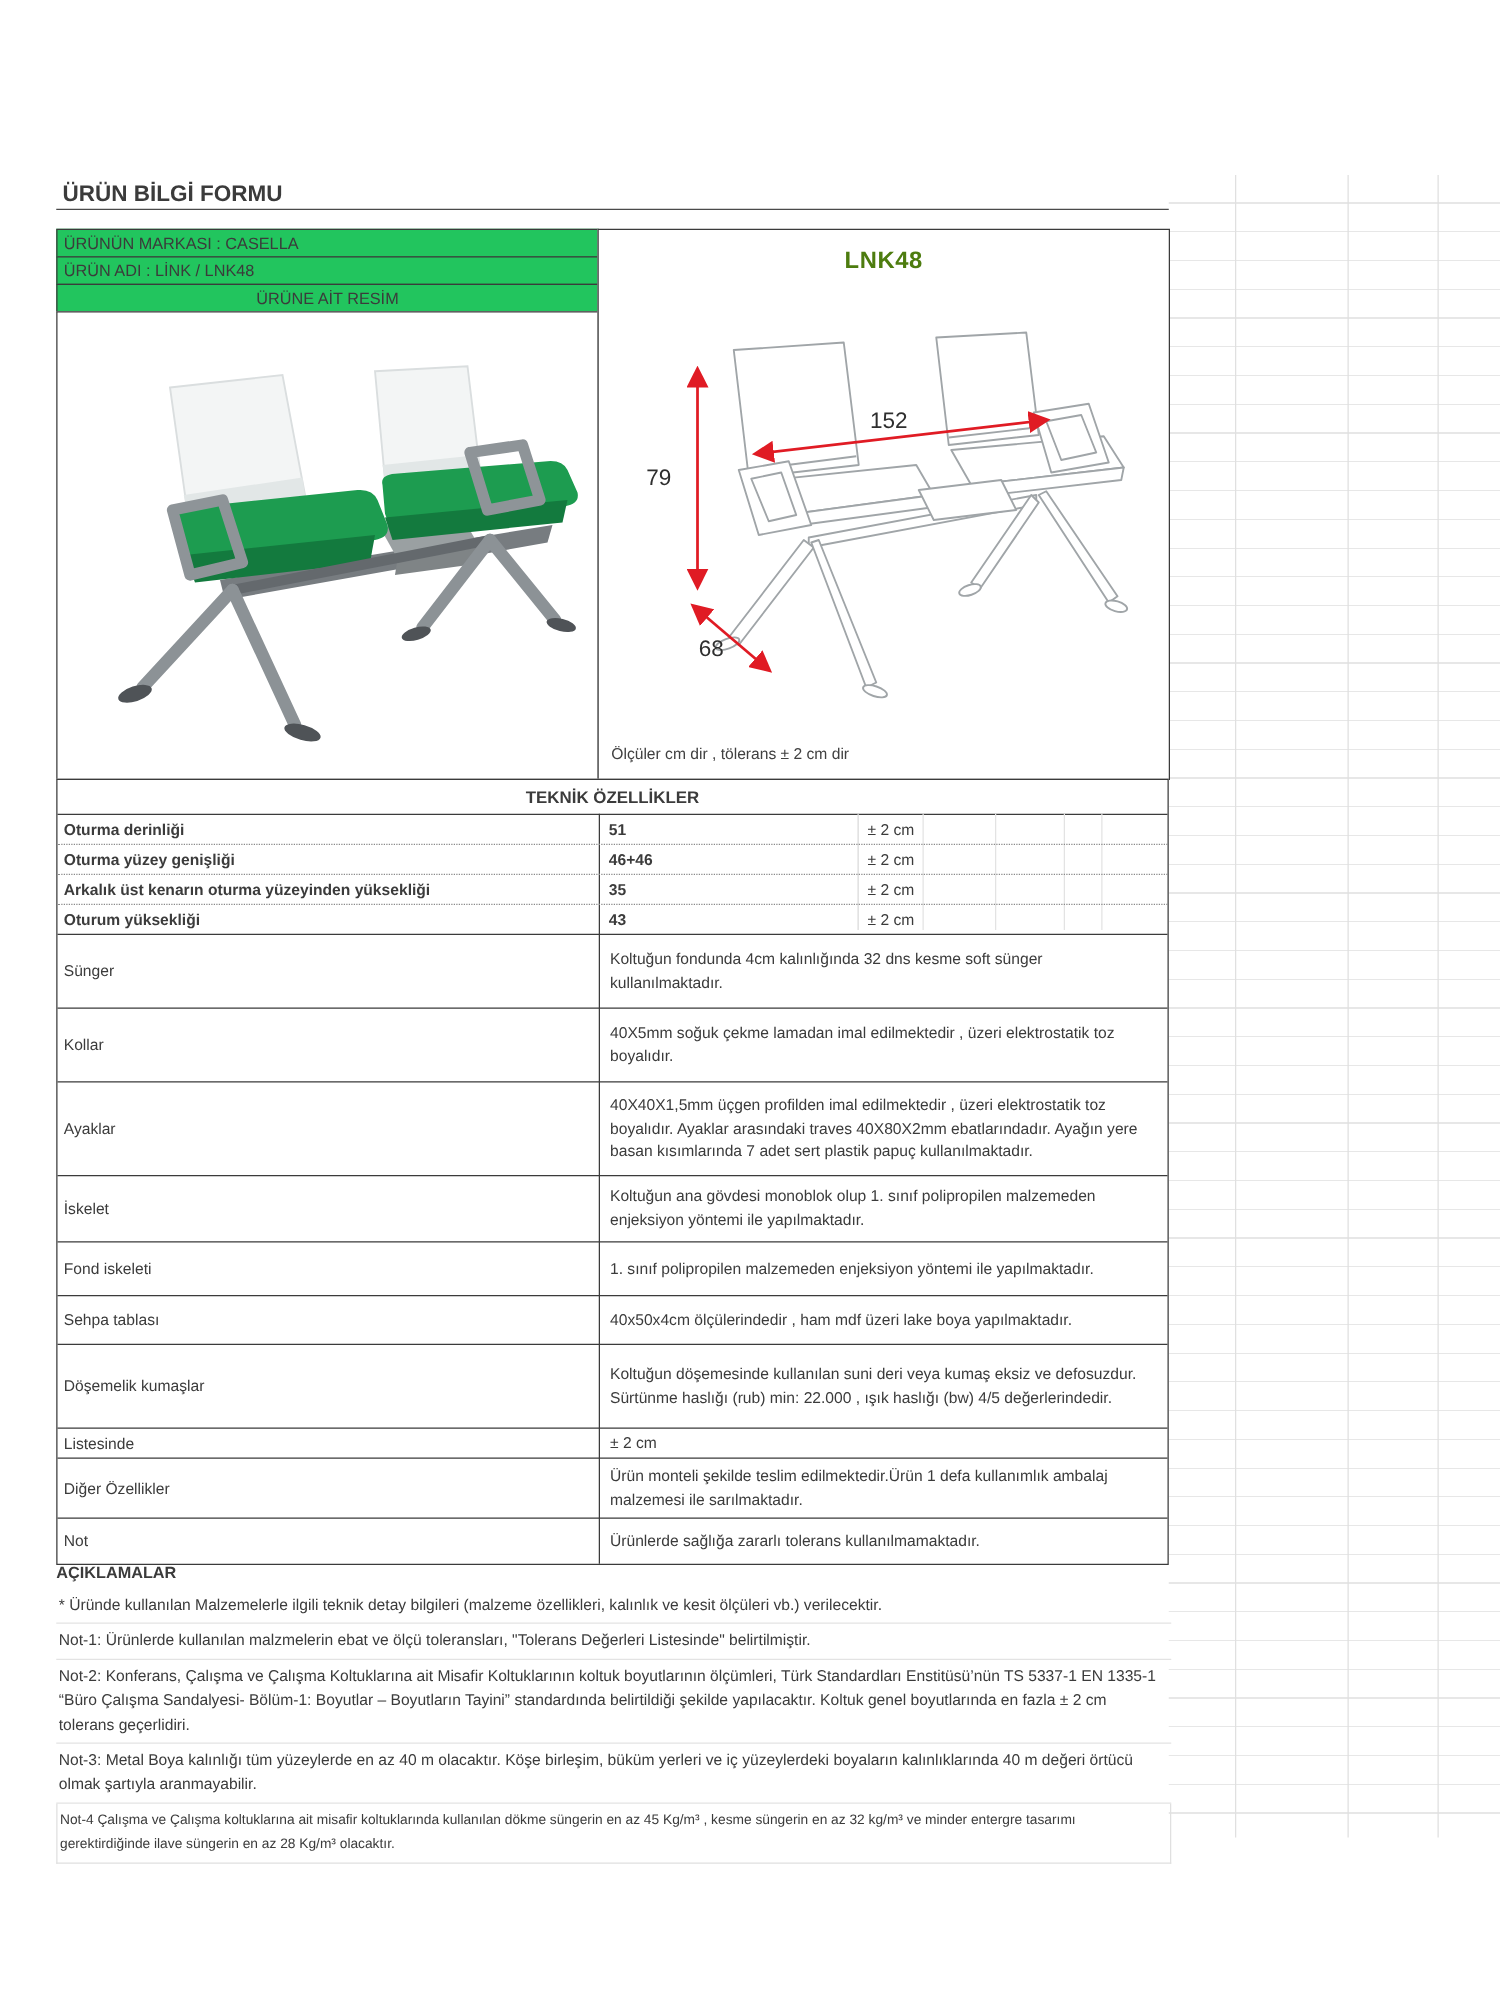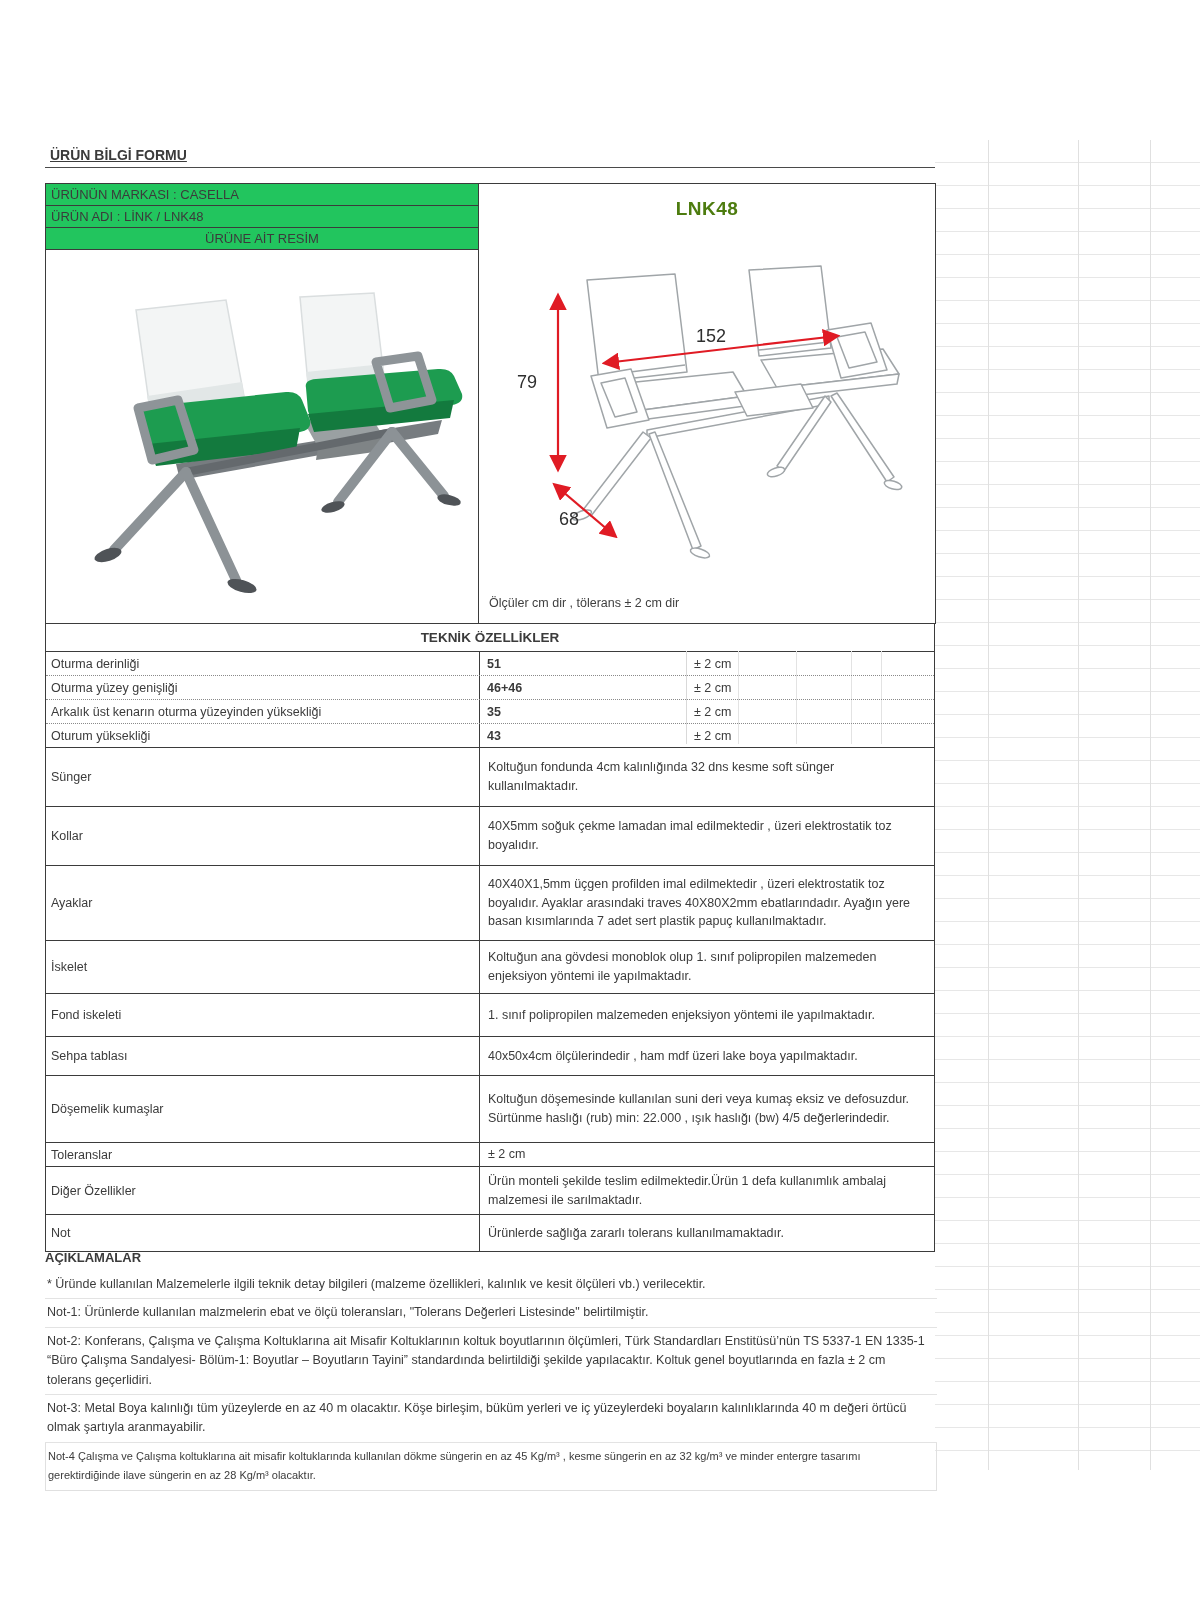--- a/index.html
+++ b/index.html
@@ -13,21 +13,21 @@
   
   .grid-right{
     left:935px;top:140px;width:265px;height:1330px;
     background-image:repeating-linear-gradient(to bottom,transparent 0,transparent 22px,#e7e7e7 22px,#e7e7e7 23px);
   }
   .grid-col{position:absolute;top:0;bottom:0;width:1px;background:#e0e0e0;}
 
   
   .form-title{
     left:45px;top:143px;width:890px;height:25px;line-height:25px;
-    font-size:14px;font-weight:bold;border-bottom:1.6px solid #4a4a4a;padding-left:5px;text-decoration:underline;
+    font-size:18px;font-weight:bold;border-bottom:1.6px solid #4a4a4a;padding-left:5px;
   }
   .hdr-row{
     left:45px;width:434px;height:23px;line-height:21px;font-size:13px;
     border:1.2px solid #3b3b3b;padding-left:5px;background:#22c55e;
   }
   .hdr-row.center{text-align:center;padding-left:0;}
 
   .img-box{
     left:45px;top:249px;width:434px;height:375px;
     border:1.2px solid #3b3b3b;background:#fff;
@@ -48,21 +48,21 @@
   .spec-table{
     left:45px;top:623px;width:890px;border:1.4px solid #3b3b3b;background:#fff;
   }
   .spec-header{
     height:27px;line-height:27px;text-align:center;font-weight:bold;font-size:13.5px;
     border-bottom:1.4px solid #3b3b3b;
   }
   .vdivider{position:absolute;left:433px;top:27px;bottom:0;width:0;border-left:1.3px solid #3b3b3b;}
   .srow{position:relative;height:23px;display:flex;align-items:center;font-size:12.5px;}
   .srow.dot{border-bottom:1px dotted #8a8a8a;}
-  .srow .sl{width:433px;padding-left:5px;box-sizing:border-box;}
+  .srow .sl{width:433px;padding-left:5px;box-sizing:border-box;font-weight:bold;}
   .srow .sv{width:207px;padding-left:8px;box-sizing:border-box;font-weight:bold;}
   .srow .st{padding-left:8px;box-sizing:border-box;}
   .s-gridlines{
     position:absolute;left:0;top:27px;width:100%;height:93px;pointer-events:none;
     background:
       linear-gradient(#d9d9d9,#d9d9d9) 640px 0/1px 100% no-repeat,
       linear-gradient(#e3e3e3,#e3e3e3) 692px 0/1px 100% no-repeat,
       linear-gradient(#e3e3e3,#e3e3e3) 750px 0/1px 100% no-repeat,
       linear-gradient(#e3e3e3,#e3e3e3) 805px 0/1px 100% no-repeat,
       linear-gradient(#e3e3e3,#e3e3e3) 835px 0/1px 100% no-repeat;
@@ -231,21 +231,21 @@
     </div>
     <div class="drow" style="height:38px">
       <div class="dl">Sehpa tablası</div>
       <div class="dv">40x50x4cm ölçülerindedir , ham mdf üzeri lake boya yapılmaktadır.</div>
     </div>
     <div class="drow" style="height:66px">
       <div class="dl">Döşemelik kumaşlar</div>
       <div class="dv">Koltuğun döşemesinde kullanılan suni deri veya kumaş eksiz ve defosuzdur. Sürtünme haslığı (rub) min: 22.000 , ışık haslığı (bw) 4/5 değerlerindedir.</div>
     </div>
     <div class="drow" style="height:23px">
-      <div class="dl">Toleranslar</div>
+      <div class="dl">Listesinde</div>
       <div class="dv">± 2 cm</div>
     </div>
     <div class="drow" style="height:47px">
       <div class="dl">Diğer Özellikler</div>
       <div class="dv">Ürün monteli şekilde teslim edilmektedir.Ürün 1 defa kullanımlık ambalaj malzemesi ile sarılmaktadır.</div>
     </div>
     <div class="drow" style="height:36px">
       <div class="dl">Not</div>
       <div class="dv">Ürünlerde sağlığa zararlı tolerans kullanılmamaktadır.</div>
     </div>

